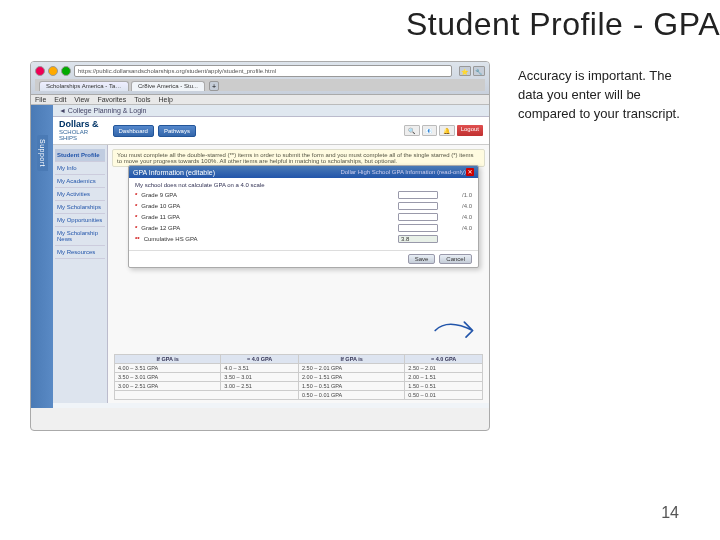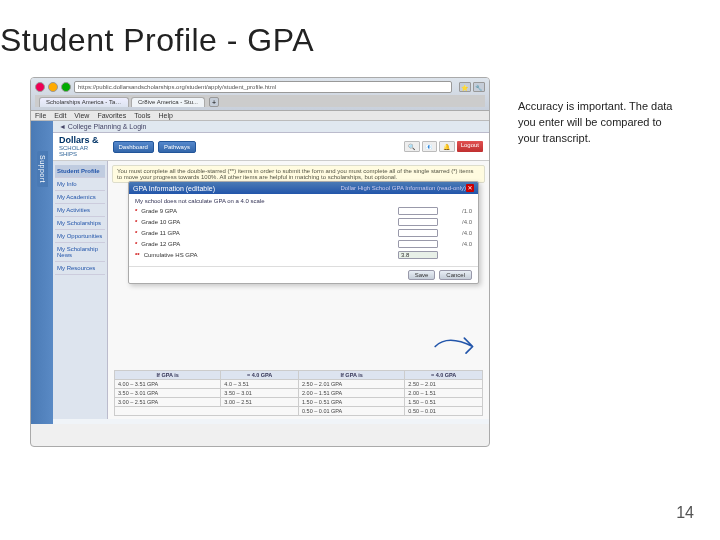--- a/index.html
+++ b/index.html
@@ -10,22 +10,22 @@
       background: #ffffff;
       font-family: 'Segoe UI', Arial, sans-serif;
       overflow: hidden;
       position: relative;
     }
 
     .page-title {
       font-size: 32px;
       font-weight: 300;
       color: #222;
-      text-align: left;
-      padding-top: 22px;
+      text-align: right;
+      padding-top: 6px;
       padding-bottom: 10px;
       letter-spacing: 0.5px;
     }
 
     .content-area {
       display: flex;
       flex-direction: row;
       padding: 0 30px;
       margin-top: 4px;
     }
@@ -358,36 +358,35 @@
       flex-shrink: 0;
       display: flex;
       flex-direction: column;
       padding-top: 4px;
     }
 
     .annotation-box {
       background: #fff;
       border: none;
       padding: 6px 8px;
-      font-size: 11px;
+      font-size: 13px;
       color: #222;
       line-height: 1.45;
       margin-bottom: 16px;
-      margin-top: 16px;
     }
 
     .annotation-box.second {
       margin-bottom: 0;
     }
 
     
     .page-number {
       position: absolute;
       bottom: 18px;
-      right: 26px;
+      right: 41px;
       font-size: 16px;
       color: #555;
     }
   </style>
 </head>
 <body>
 
 <h1 class="page-title">Student Profile - GPA</h1>
 
 <div class="content-area">

